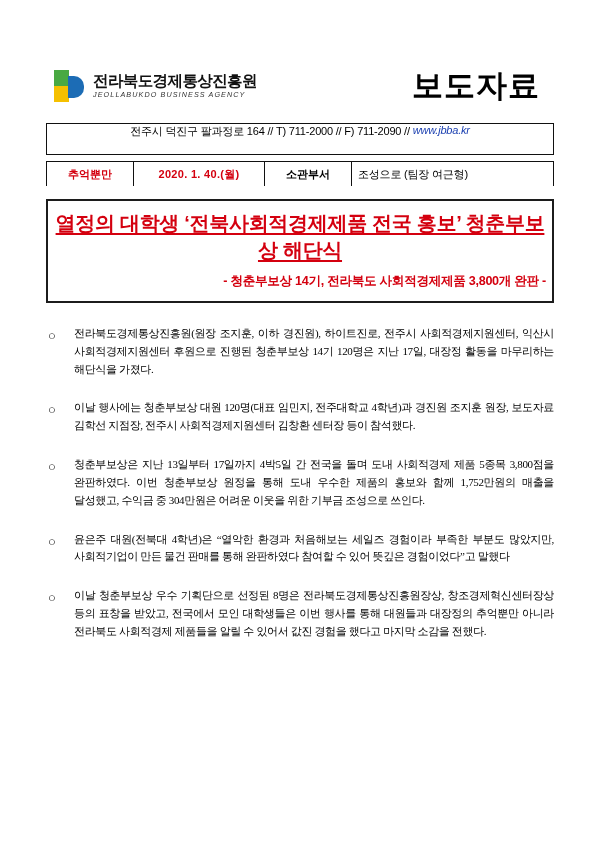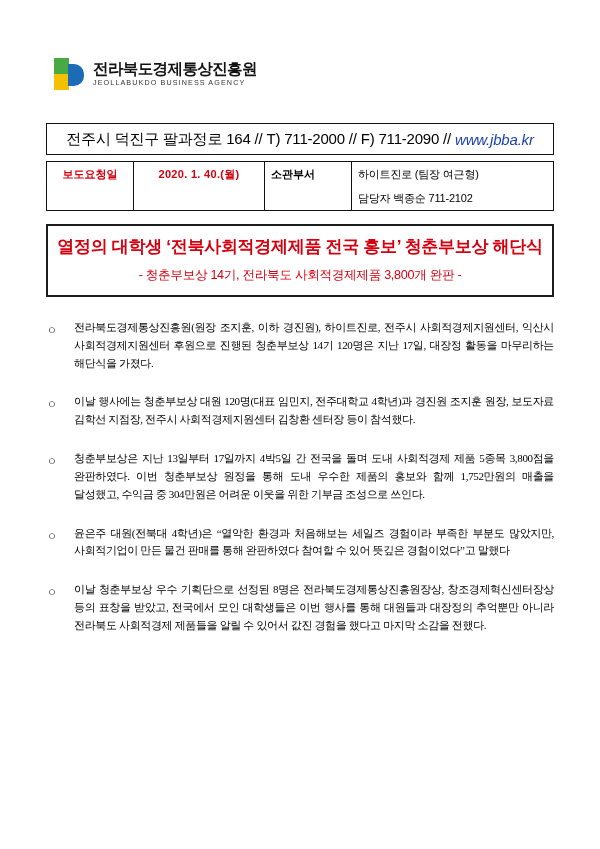--- a/index.html
+++ b/index.html
@@ -18,21 +18,21 @@
     width: 600px;
     height: 849px;
     box-sizing: border-box;
     padding: 58px 46px 20px 46px;
     position: relative;
   }
 
   
   .header {
     display: flex;
-    align-items: flex-start;
+    align-items: center;
     justify-content: space-between;
     height: 56px;
   }
   .brand {
     display: flex;
     align-items: center;
     gap: 9px;
     padding-left: 8px;
   }
   .logo-mark {
@@ -67,40 +67,41 @@
     font-weight: bold;
     letter-spacing: -0.6px;
     color: #111;
   }
   .brand-en {
     font-family: "Liberation Sans", sans-serif;
     font-size: 7.2px;
     letter-spacing: 1.1px;
     color: #333;
     margin-top: 2px;
+    font-style: italic;
   }
   .doc-title {
     font-family: "Liberation Sans", sans-serif;
     font-size: 31px;
     font-weight: bold;
     letter-spacing: 1px;
     color: #000;
     padding-right: 14px;
   }
 
   
   .contact-bar {
     margin-top: 9px;
     border: 1.6px solid #111;
     height: 30px;
     display: flex;
-    align-items: center;
+    align-items: flex-start;
     justify-content: center;
     font-family: "Liberation Sans", sans-serif;
-    font-size: 15px;
+    font-size: 11px;
     letter-spacing: -0.2px;
   }
   .contact-bar .url { color: #1a3fb0; font-style: italic; }
 
   
   table.info {
     margin-top: 6px;
     width: 100%;
     border-collapse: collapse;
     table-layout: fixed;
@@ -122,51 +123,54 @@
   }
   td.date-red {
     width: 118px;
     text-align: center;
     color: #d4000f;
     font-weight: bold;
     letter-spacing: 0.3px;
   }
   td.lbl-dept {
     width: 74px;
+    text-align: center;
     font-weight: bold;
   }
   td.dept-val {
     padding-left: 14px;
     letter-spacing: -0.2px;
   }
   .no-bottom { border-bottom: none !important; }
   .no-top { border-top: none !important; }
 
   
   .title-box {
     margin-top: 13px;
     border: 2.5px solid #1c1c1c;
     padding: 9px 6px 11px 6px;
     text-align: center;
   }
   .title-main {
     font-family: "Liberation Sans", sans-serif;
-    font-size: 17px;
+    font-size: 20px;
     font-weight: bold;
     color: #d4000f;
     letter-spacing: -0.3px;
+    text-decoration: underline;
     text-underline-offset: 3px;
   }
   .title-sub {
     margin-top: 9px;
     font-family: "Liberation Sans", sans-serif;
     font-size: 12.6px;
-    font-weight: normal;
+    font-weight: bold;
     color: #d4000f;
     letter-spacing: -0.3px;
+    text-align: right;
   }
 
   
   .body-list {
     margin-top: 22px;
   }
   .para {
     display: flex;
     align-items: flex-start;
     margin-bottom: 21px;
@@ -199,41 +203,36 @@
       <div class="logo-mark">
         <div class="sq-green"></div>
         <div class="sq-yellow"></div>
         <div class="sq-blue"></div>
       </div>
       <div class="brand-text">
         <div class="brand-ko">전라북도경제통상진흥원</div>
         <div class="brand-en">JEOLLABUKDO BUSINESS AGENCY</div>
       </div>
     </div>
+    <div class="doc-title">보도자료</div>
   </div>
 
   <div class="contact-bar">
     <span>전주시 덕진구 팔과정로 164 // T) 711-2000 // F) 711-2090 //</span>
     <span>&nbsp;</span>
     <span class="url">www.jbba.kr</span>
   </div>
 
   <table class="info">
     <tbody>
         <tr>
-      <td class="lbl-red no-bottom" rowspan="1">보도요청일</td>
+      <td class="lbl-red no-bottom" rowspan="1">추억뿐만</td>
       <td class="date-red no-bottom">2020. 1. 40.(월)</td>
       <td class="lbl-dept no-bottom">소관부서</td>
-      <td class="dept-val no-bottom">하이트진로 (팀장 여근형)</td>
-    </tr>
-    <tr>
-      <td class="lbl-red no-top"></td>
-      <td class="date-red no-top"></td>
-      <td class="lbl-dept no-top"></td>
-      <td class="dept-val no-top">담당자 백종순   711-2102</td>
+      <td class="dept-val no-bottom">조성으로 (팀장 여근형)</td>
     </tr>
   </tbody>
     </table>
 
   <div class="title-box">
     <div class="title-main">열정의 대학생  ‘전북사회적경제제품 전국 홍보’  청춘부보상 해단식</div>
     <div class="title-sub">- 청춘부보상 14기, 전라북도 사회적경제제품 3,800개 완판 -</div>
   </div>
 
   <div class="body-list">

